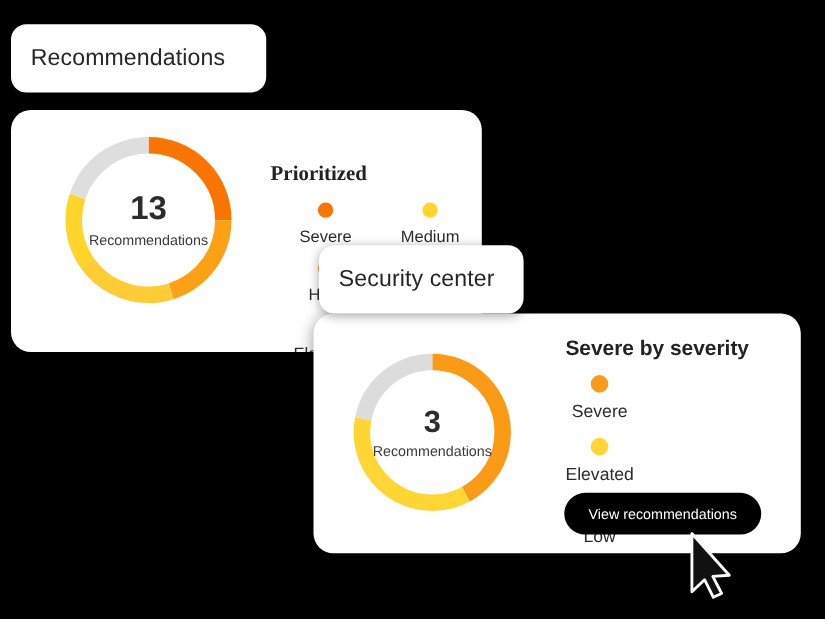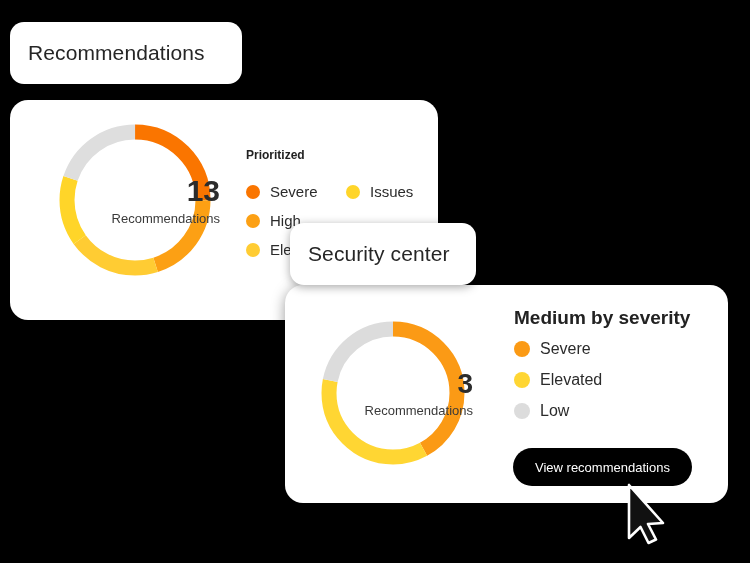--- a/index.html
+++ b/index.html
@@ -90,21 +90,21 @@
   }
   #donut-1 { left: 40px; top: 15px; width: 170px; height: 170px; }
   #donut-2 { left: 28px; top: 28px; width: 160px; height: 160px; }
 
   .donut-svg { display: block; width: 100%; height: 100%; }
 
   .donut-center {
     position: absolute;
     left: 0; right: 0; top: 50%;
     transform: translateY(-50%);
-    text-align: right;
+    text-align: center;
     pointer-events: none;
   }
   .donut-number {
     color: #2c2c2c;
     font-weight: bold;
     line-height: 1;
     display: block;
   }
   #donut-1 .donut-number { font-size: 30px; }
   #donut-2 .donut-number { font-size: 28px; }
@@ -120,21 +120,22 @@
   
   .panel-title {
     position: absolute;
     color: #222222;
     font-weight: bold;
     white-space: nowrap;
   }
   #title-prioritized {
     left: 236px;
     top: 48px;
-    font-size: 12px;
+    font-size: 19px;
+    font-family: Liberation Serif, serif;
   }
   #title-issues {
     left: 229px;
     top: 22px;
     font-size: 19px;
   }
 
   .legend {
     position: absolute;
   }
@@ -152,20 +153,21 @@
     display: flex;
     flex-direction: column;
     gap: 15px;
   }
 
   .legend-item {
     display: flex;
     align-items: center;
     gap: 10px;
     white-space: nowrap;
+    flex-direction: column;
   }
   .legend-dot {
     width: 14px;
     height: 14px;
     border-radius: 50%;
     flex: 0 0 auto;
     display: inline-block;
   }
   .legend-label {
     color: #2b2b2b;
@@ -237,21 +239,21 @@
 
     <div class="panel-title" id="title-prioritized">Prioritized</div>
 
     <div class="legend" id="legend-1">
       <div class="legend-item">
         <span class="legend-dot" style="background:#fa7500"></span>
         <span class="legend-label">Severe</span>
       </div>
       <div class="legend-item">
         <span class="legend-dot" style="background:#ffd529"></span>
-        <span class="legend-label">Issues</span>
+        <span class="legend-label">Medium</span>
       </div>
       <div class="legend-item">
         <span class="legend-dot" style="background:#fca014"></span>
         <span class="legend-label">High</span>
       </div>
       <div></div>
       <div class="legend-item">
         <span class="legend-dot" style="background:#ffcc33"></span>
         <span class="legend-label">Elevated</span>
       </div>
@@ -279,21 +281,21 @@
 
           <circle cx="80" cy="80" r="64" stroke="#dcdcdc" stroke-dasharray="88.5 313.7" stroke-dashoffset="-313.7"></circle>
         </g>
       </svg>
       <div class="donut-center">
         <span class="donut-number">3</span>
         <span class="donut-caption">Recommendations</span>
       </div>
     </div>
 
-    <div class="panel-title" id="title-issues">Medium by severity</div>
+    <div class="panel-title" id="title-issues">Severe by severity</div>
 
     <div class="legend" id="legend-2">
       <div class="legend-item">
         <span class="legend-dot" style="background:#fb9a15"></span>
         <span class="legend-label">Severe</span>
       </div>
       <div class="legend-item">
         <span class="legend-dot" style="background:#ffd633"></span>
         <span class="legend-label">Elevated</span>
       </div>

